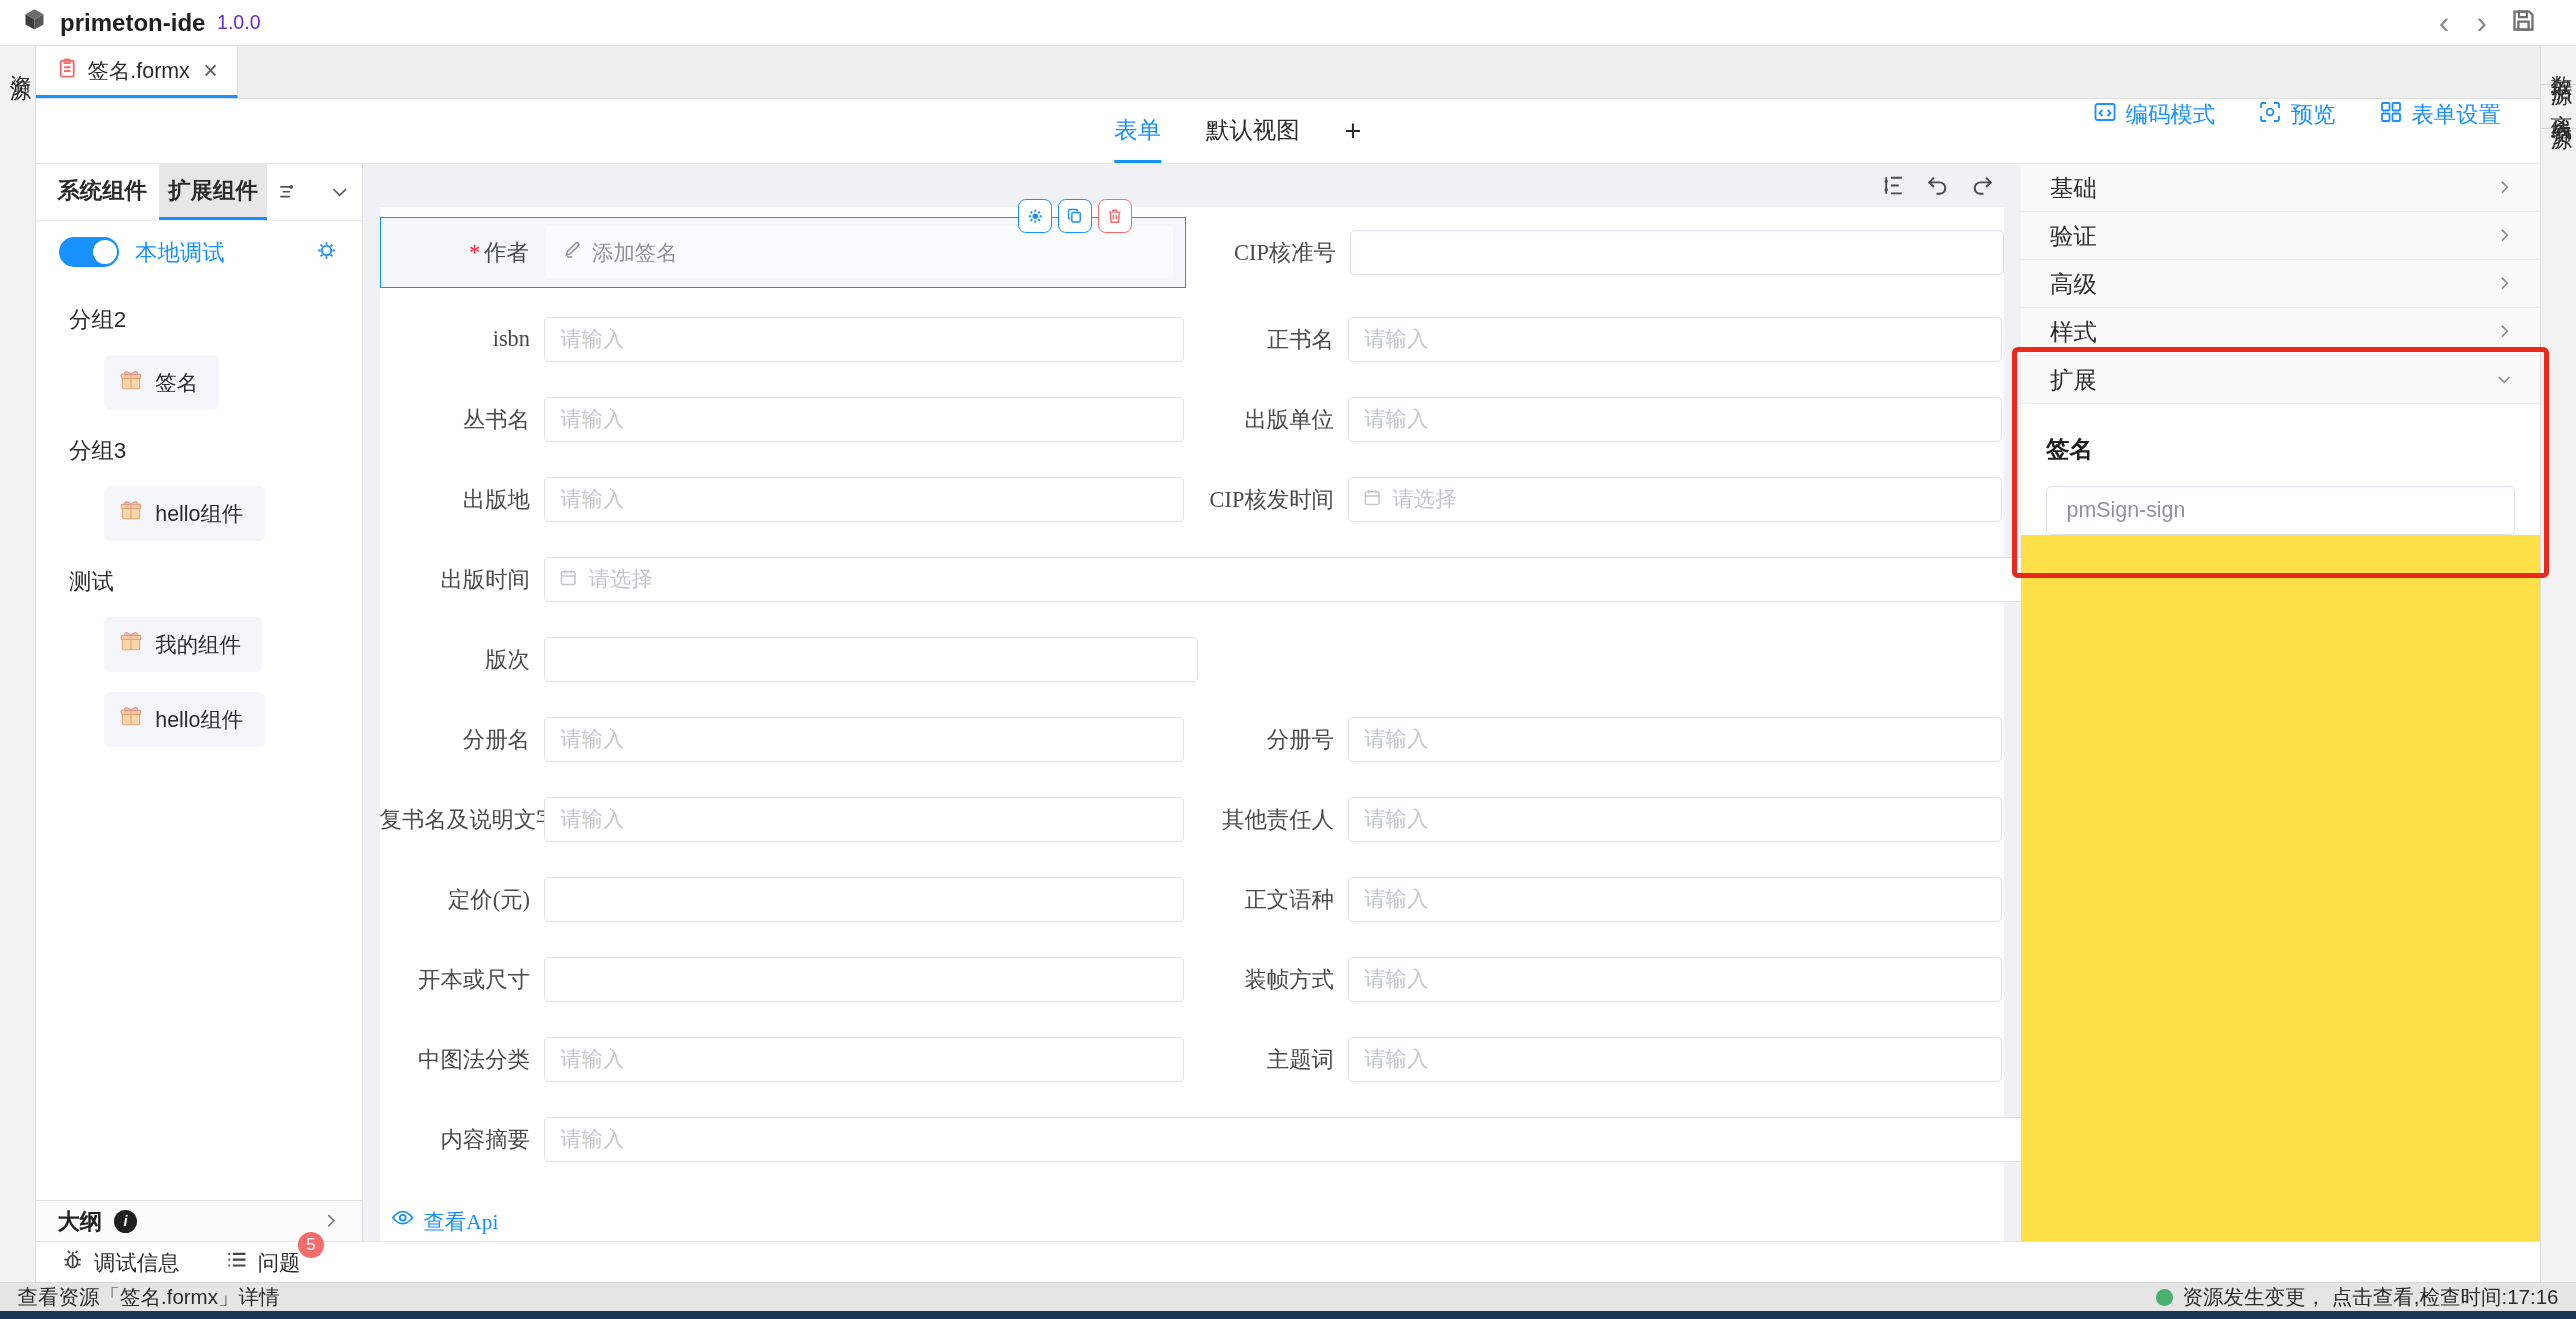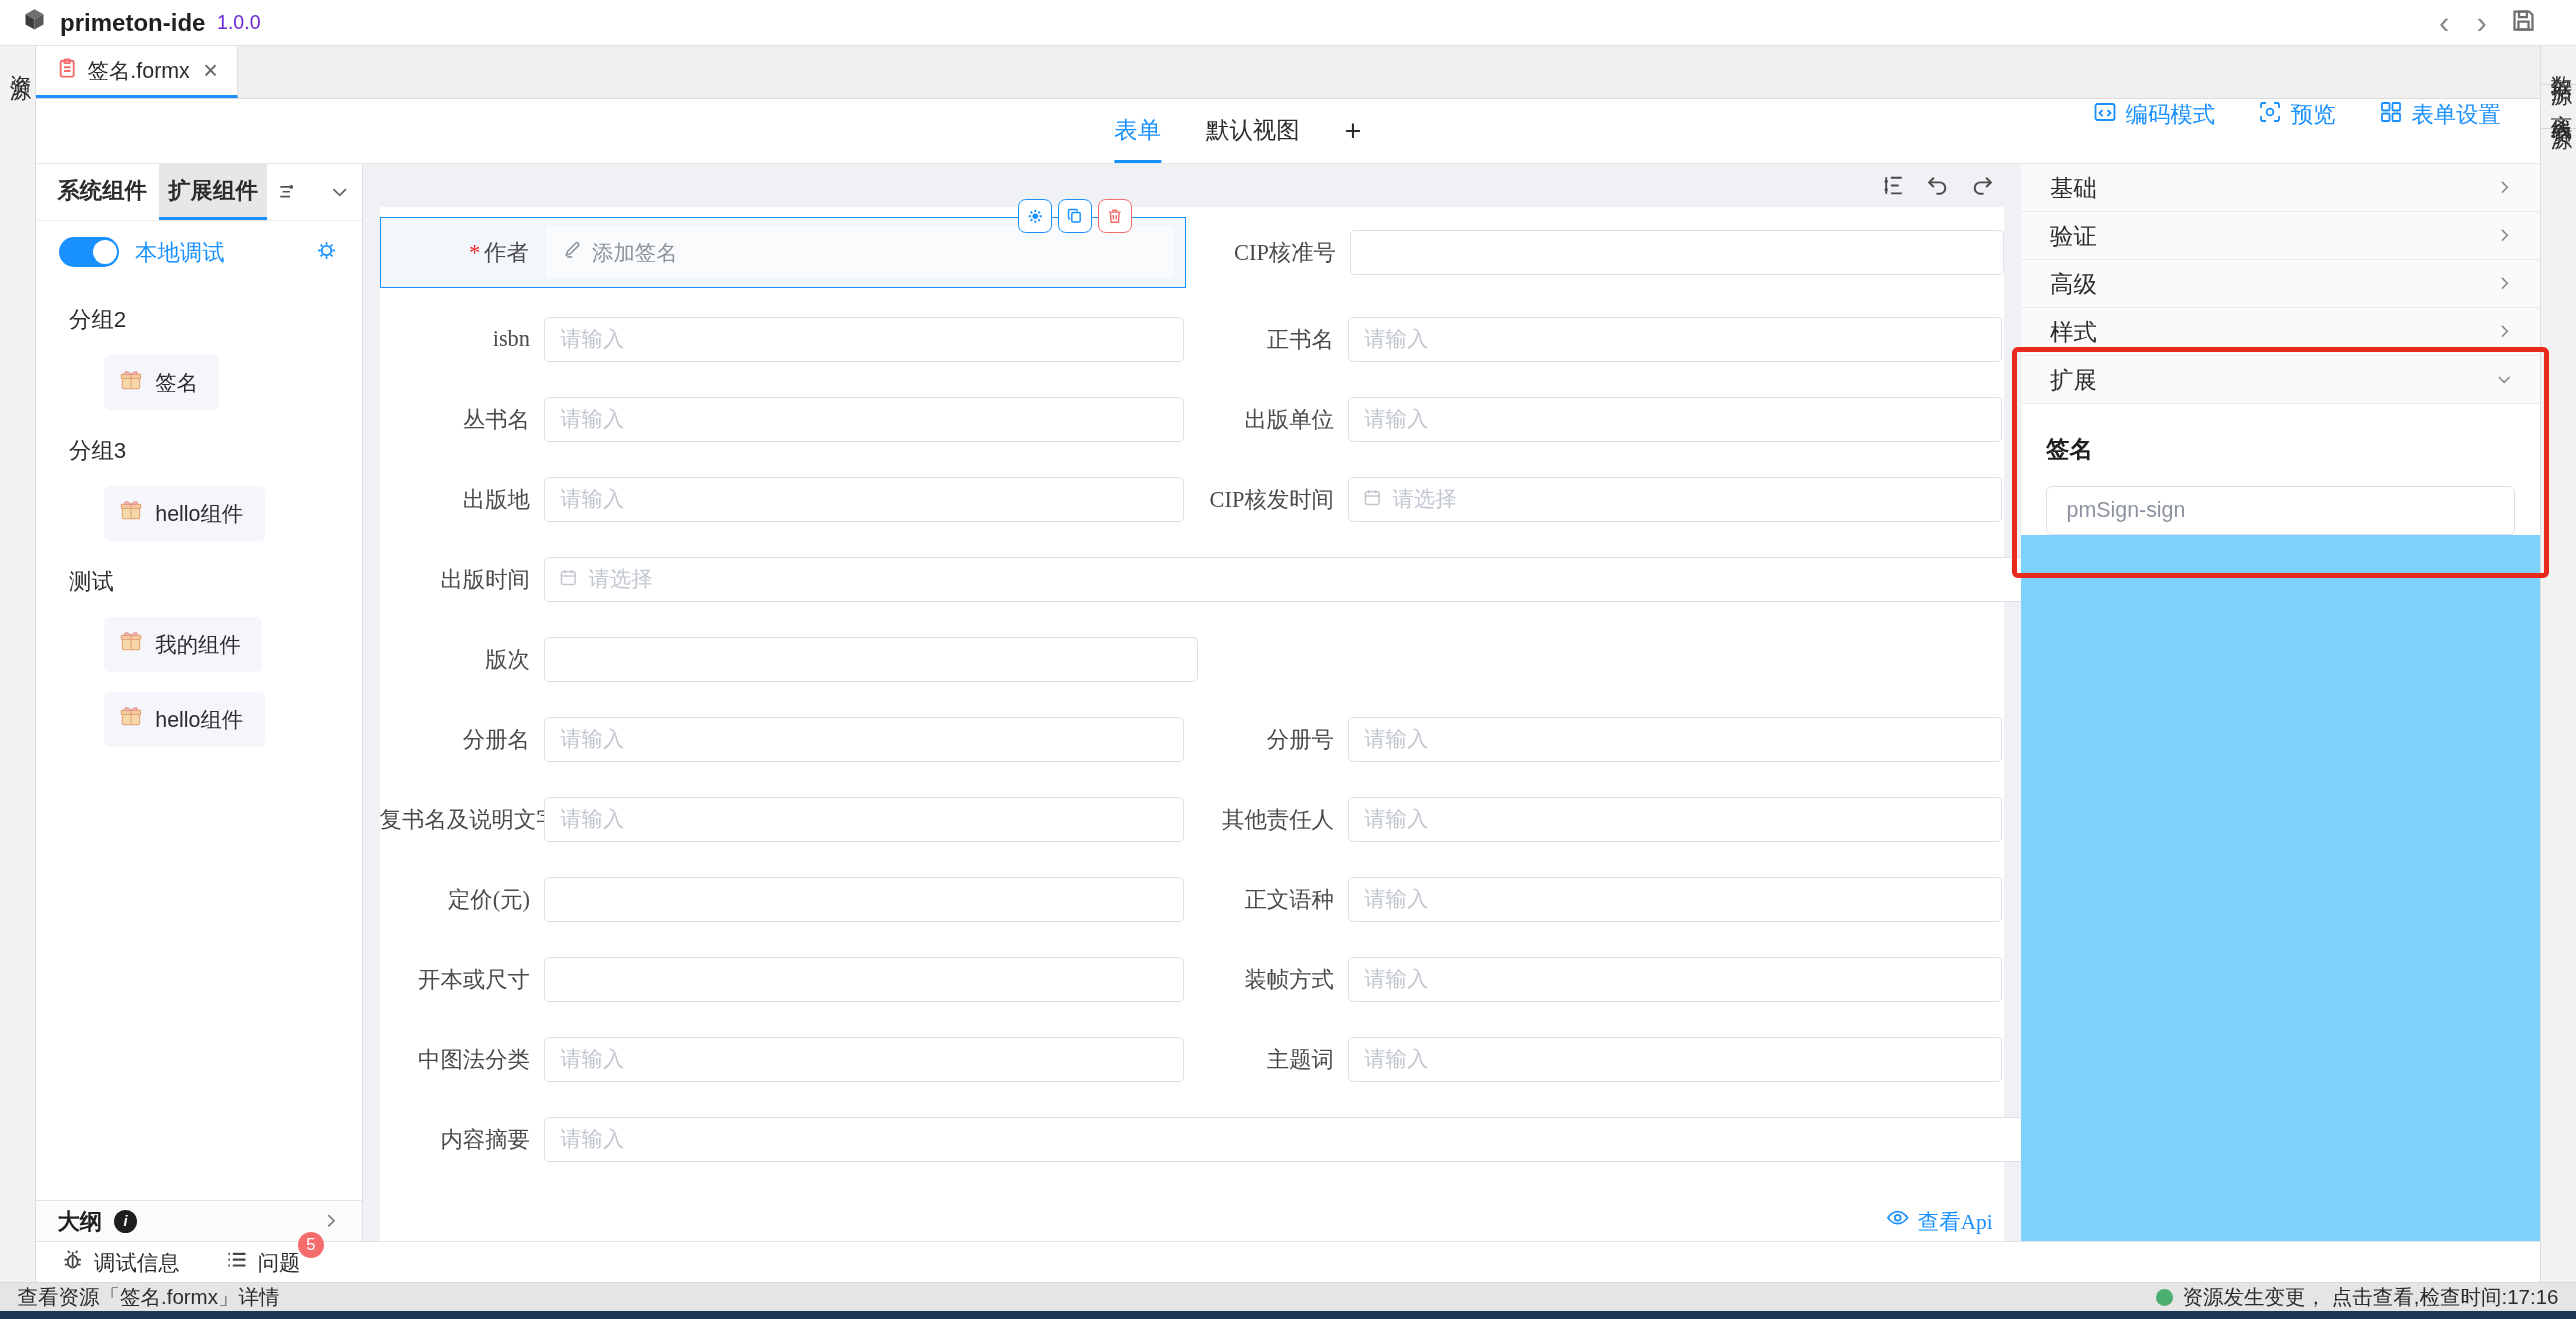--- a/index.html
+++ b/index.html
@@ -82,24 +82,24 @@
   .frow { display: flex; margin-bottom: 35px; flex: 0 0 auto; }
   .fcell { width: 804px; display: flex; align-items: center; flex: 0 0 auto; }
   .fcell.right { width: 818px; }
   .flabel { width: 164px; flex: 0 0 auto; text-align: right; padding-right: 13.6px; font-size: 22.4px; color: #4a4a4a; white-space: nowrap; overflow: hidden; }
   .finput { flex: 1; min-width: 0; height: 45px; border: 1px solid #dcdfe6; border-radius: 4.9px; background: #fff; font-size: 21.4px; color: #333; padding: 0 15.6px; outline: none; font-family: inherit; }
   .finput::placeholder { color: #c2c7d0; }
   .inputwrap { flex: 1; min-width: 0; height: 45px; border: 1px solid #dcdfe6; border-radius: 4.9px; background: #fff; display: flex; align-items: center; gap: 9.7px; padding: 0 13.6px; color: #c2c7d0; }
   .inputwrap input { border: none; outline: none; flex: 1; min-width: 0; font-size: 21.4px; background: transparent; font-family: inherit; color: #333; }
   .inputwrap input::placeholder { color: #c2c7d0; }
   .frow.full .fcell { width: 1708px; }
-  .api-row { margin-top: auto; display: flex; justify-content: flex-end; align-items: center; gap: 8.8px; color: #1890ff; font-size: 21.4px; padding: 9.7px 11.7px 17.5px; cursor: pointer; }
-
-  
-  .props { width: 519px; flex: 0 0 auto; background: #7dd3fc; position: relative; }
+  .api-row { margin-top: auto; display: flex; align-items: center; gap: 8.8px; color: #1890ff; font-size: 21.4px; padding: 9.7px 11.7px 17.5px; cursor: pointer; }
+
+  
+  .props { width: 519px; flex: 0 0 auto; background: #fde047; position: relative; }
   .acc-row { height: 48px; display: flex; align-items: center; justify-content: space-between; padding: 0 27px 0 29px; background: #fafafa; border-bottom: 1px solid #ececec; font-size: 23.4px; color: #2b2b2b; cursor: pointer; }
   .acc-row .chev { color: #888; display: flex; }
   .props-content { padding: 29px 25px 0; background: #fff; }
   .sig-label { font-size: 23.4px; font-weight: bold; color: #1f1f1f; margin-bottom: 21.4px; }
   .sig-input { width: 100%; height: 49px; border: 1px solid #dcdfe6; border-radius: 5.8px; font-size: 21.4px; color: #8d93a1; padding: 0 19.5px; outline: none; font-family: inherit; }
   .red-annotation { position: absolute; left: -8.8px; right: -8.8px; top: 183px; height: 231px; border: 5.8px solid #e8291c; border-radius: 5.8px; pointer-events: none; z-index: 6; }
 
   
   .bottombar { height: 41px; flex: 0 0 auto; background: #fff; border-top: 1px solid #e3e3e3; display: flex; align-items: center; gap: 45px; padding-left: 25px; }
   .bb-item { display: flex; align-items: center; gap: 9.7px; font-size: 21.4px; color: #2b2b2b; cursor: pointer; position: relative; }

